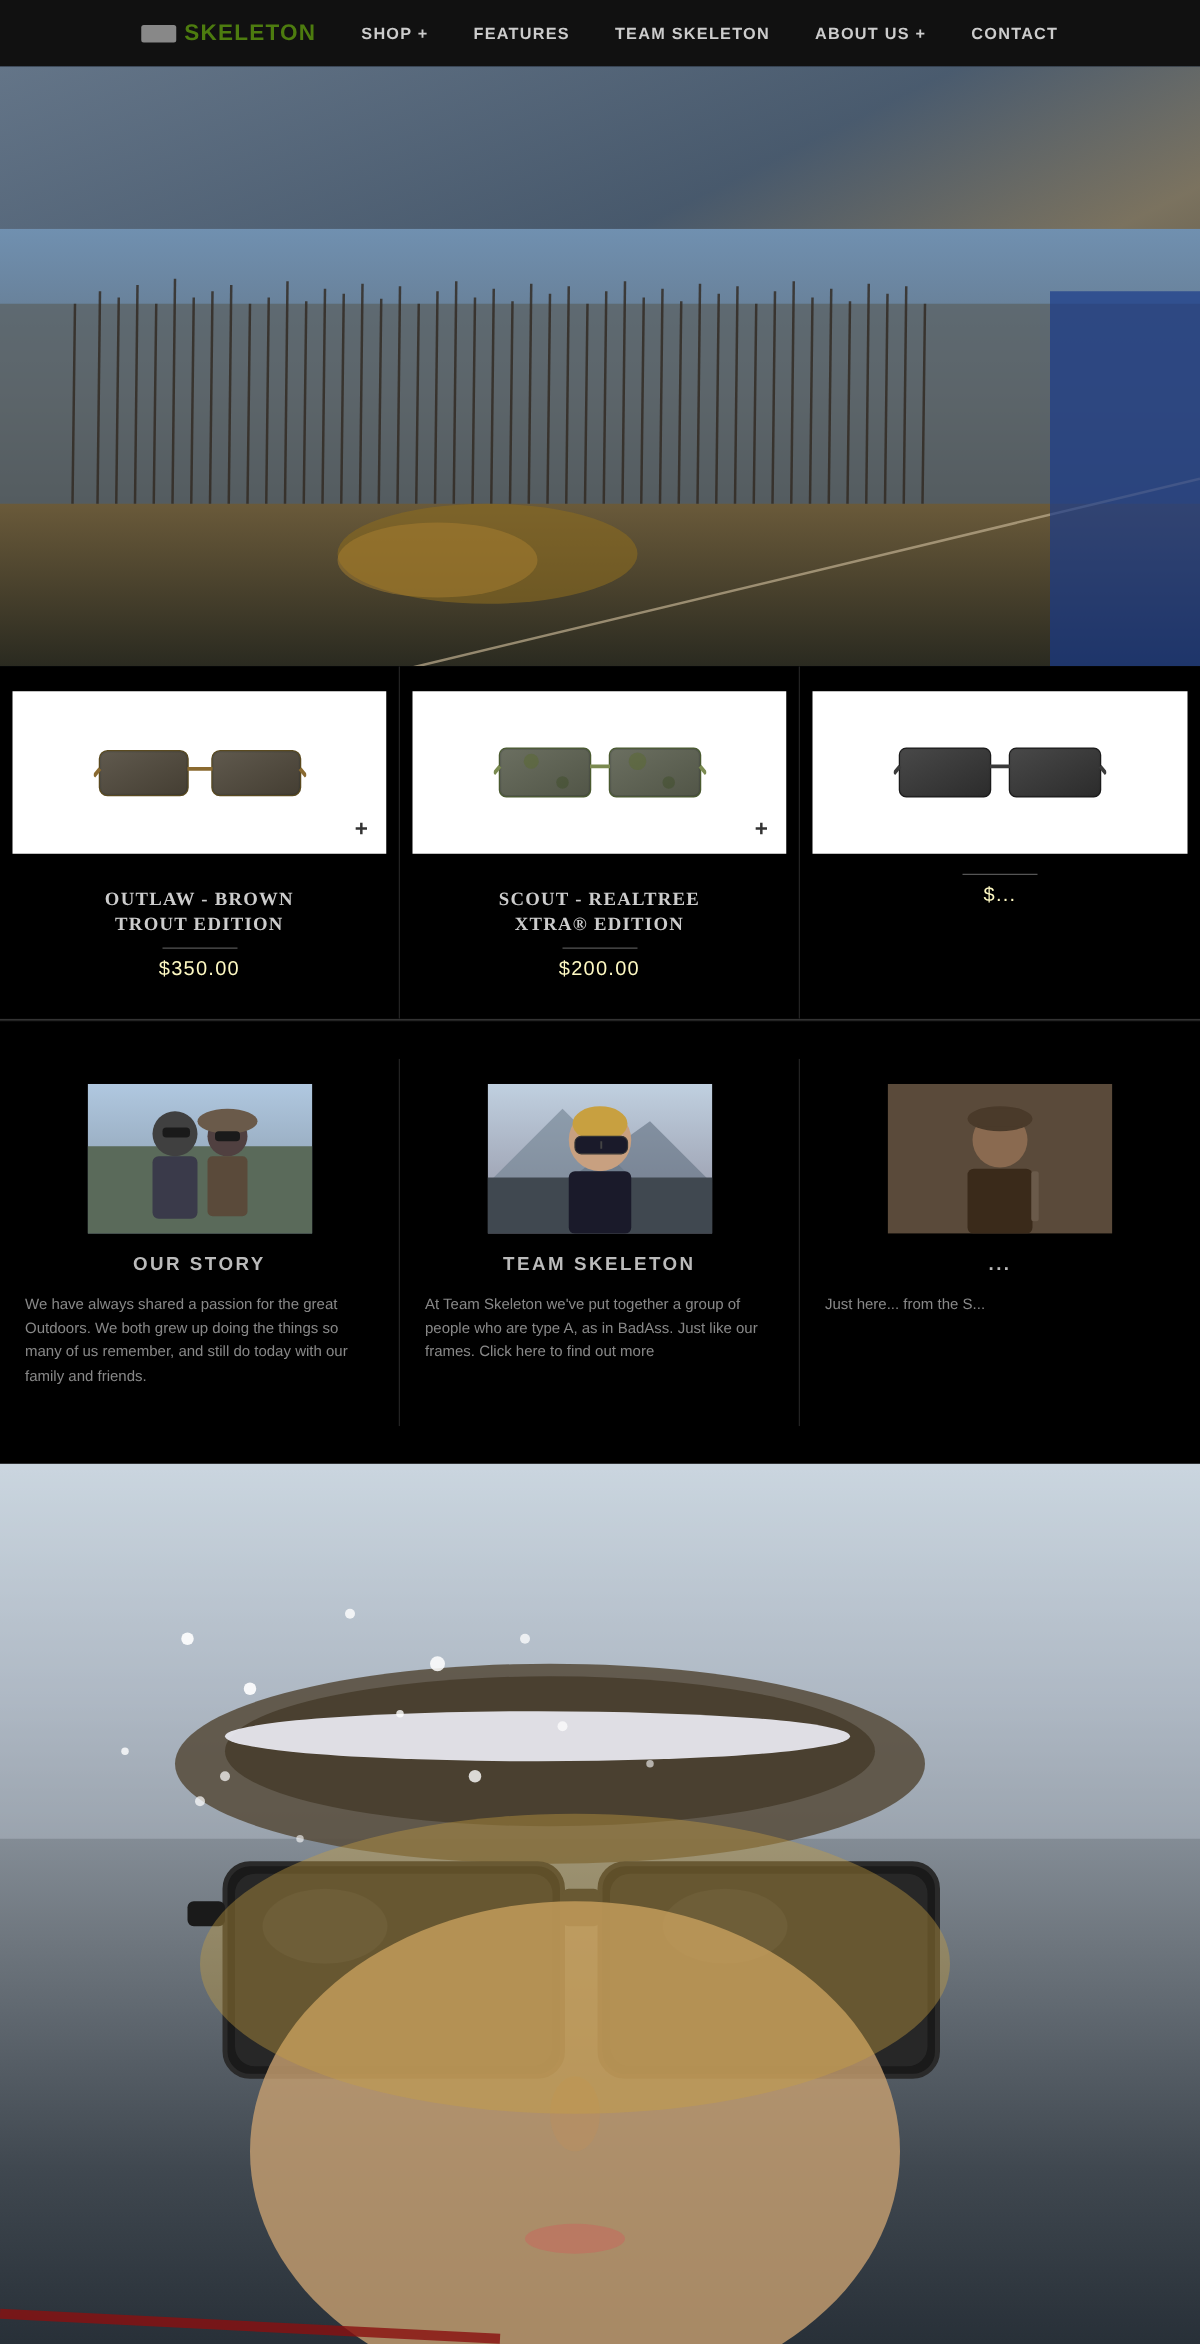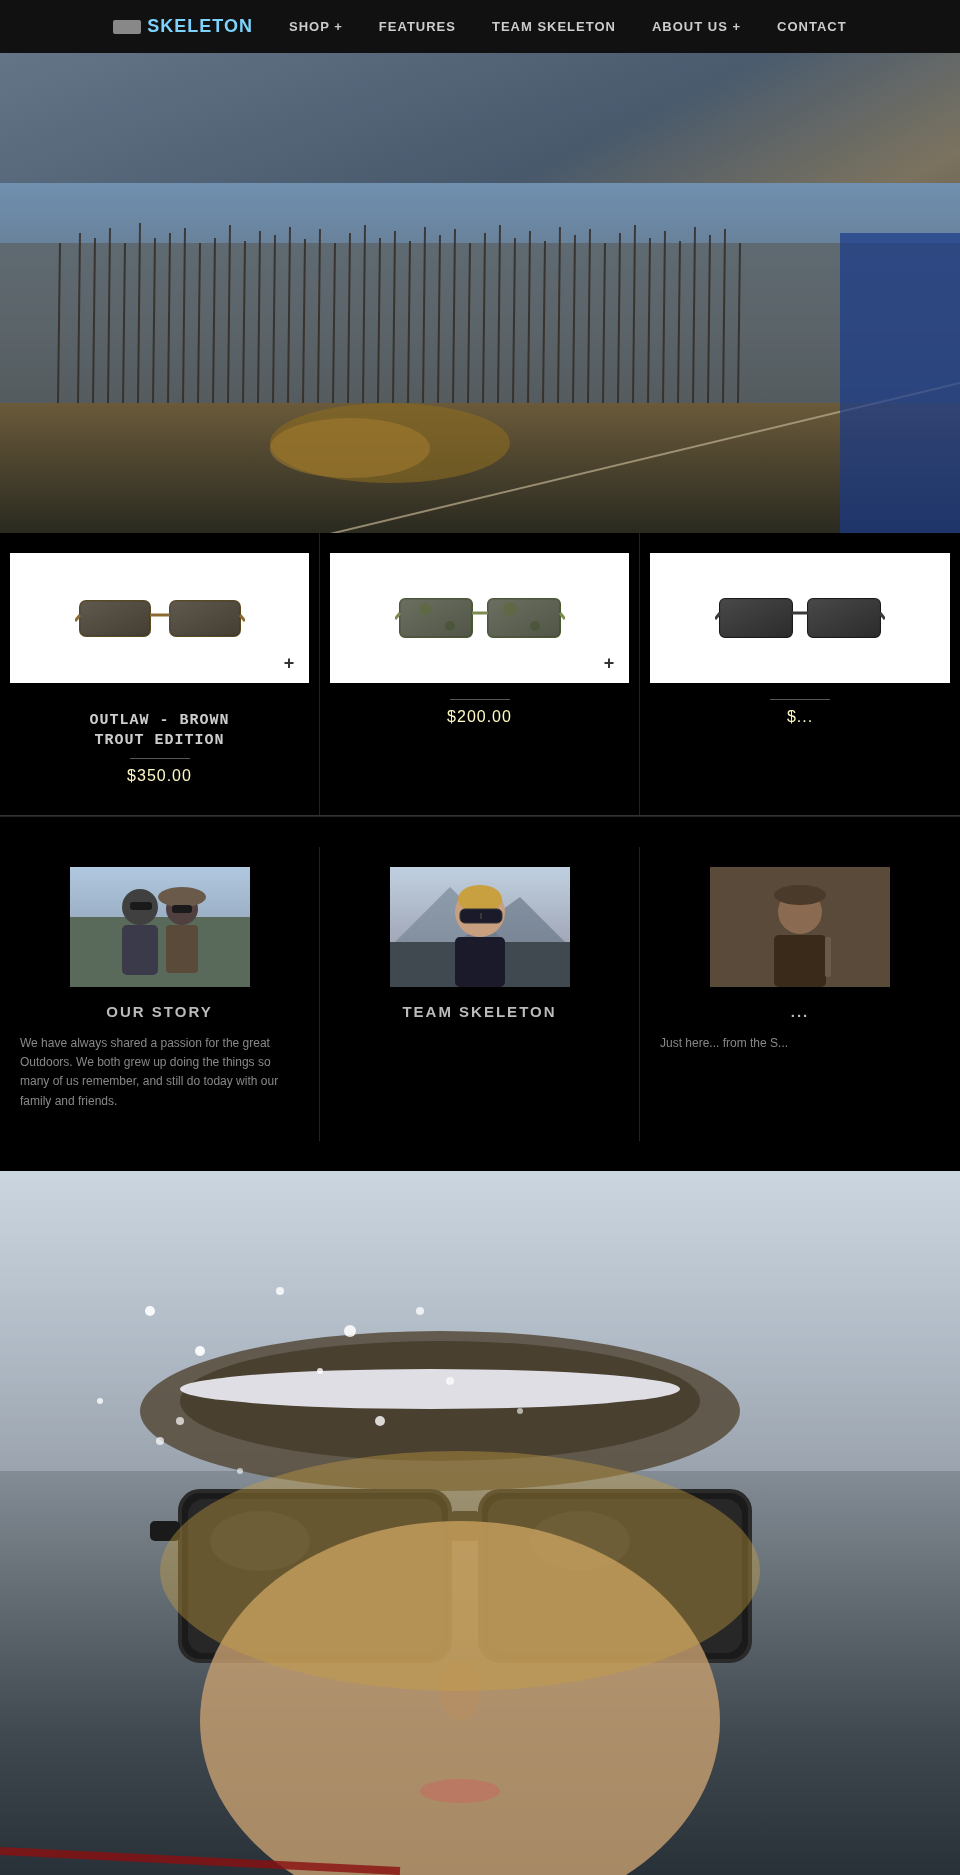--- a/index.html
+++ b/index.html
@@ -17,21 +17,21 @@
       align-items: center;
       justify-content: center;
       height: 53px;
       gap: 36px;
       position: relative;
       z-index: 10;
     }
     .nav-logo {
       font-size: 18px;
       font-weight: bold;
-      color: #7dd3fc;
+      color: #4d7c0f;
       letter-spacing: 1px;
       display: flex;
       align-items: center;
       gap: 6px;
     }
     .nav-logo-icon {
       display: inline-block;
       width: 28px;
       height: 14px;
       background: #888;
@@ -115,21 +115,21 @@
       border-radius: 50%;
       display: flex;
       align-items: center;
       justify-content: center;
       color: #333;
       font-size: 18px;
       font-weight: bold;
       cursor: pointer;
     }
     .product-name {
-      font-family: Liberation Mono, monospace;
+      font-family: Liberation Serif, serif;
       font-size: 15px;
       font-weight: bold;
       color: #ccc;
       text-transform: uppercase;
       letter-spacing: 1px;
       line-height: 1.3;
       margin-bottom: 8px;
       margin-top: 28px;
     }
     .product-divider {
@@ -361,20 +361,24 @@
           <line x1="5" y1="32" x2="0" y2="38" stroke="#7a8a50" stroke-width="3"></line>
           <line x1="165" y1="32" x2="170" y2="38" stroke="#7a8a50" stroke-width="3"></line>
 
           <circle cx="30" cy="28" r="6" fill="#5a6a30" opacity="0.5"></circle>
           <circle cx="55" cy="45" r="5" fill="#3a4a20" opacity="0.4"></circle>
           <circle cx="115" cy="28" r="7" fill="#5a6a30" opacity="0.5"></circle>
           <circle cx="140" cy="45" r="5" fill="#3a4a20" opacity="0.4"></circle>
         </svg>
         <div class="plus-icon">+</div>
       </div>
+      <div class="product-name">
+        <span>SCOUT - REALTREE</span><br>
+        <span>XTRA® EDITION</span>
+      </div>
       <div class="product-divider"></div>
       <div class="product-price">$200.00</div>
     </div>
 
     <div class="product-card">
       <div class="product-img-container">
         <svg class="glasses-renega" viewBox="0 0 170 75" xmlns="http://www.w3.org/2000/svg">
           <defs>
             <linearGradient id="lensGrad3" x1="0" y1="0" x2="1" y2="1">
               <stop offset="0%" stop-color="#4a4a4a"></stop>
@@ -450,20 +454,21 @@
 
           <ellipse cx="90" cy="32" rx="22" ry="14" fill="#c8a040"></ellipse>
 
           <rect x="70" y="42" width="42" height="14" rx="5" fill="#1a1a2a" stroke="#333" stroke-width="1"></rect>
           <line x1="91" y1="46" x2="91" y2="52" stroke="#444" stroke-width="1.5"></line>
 
           <rect x="65" y="70" width="50" height="50" rx="5" fill="#1a1a2a"></rect>
         </svg>
       </div>
       <div class="story-title">TEAM SKELETON</div>
+      <div class="story-text">At Team Skeleton we've put together a group of people who are type A, as in BadAss. Just like our frames. Click here to find out more</div>
     </div>
 
     <div class="story-card">
       <div class="story-img">
         <svg width="180" height="120" viewBox="0 0 180 120" xmlns="http://www.w3.org/2000/svg">
           <rect width="180" height="120" fill="#5a4a3a"></rect>
 
           <circle cx="90" cy="45" r="22" fill="#8a6a50"></circle>
 
           <ellipse cx="90" cy="28" rx="26" ry="10" fill="#4a3a2a"></ellipse>

